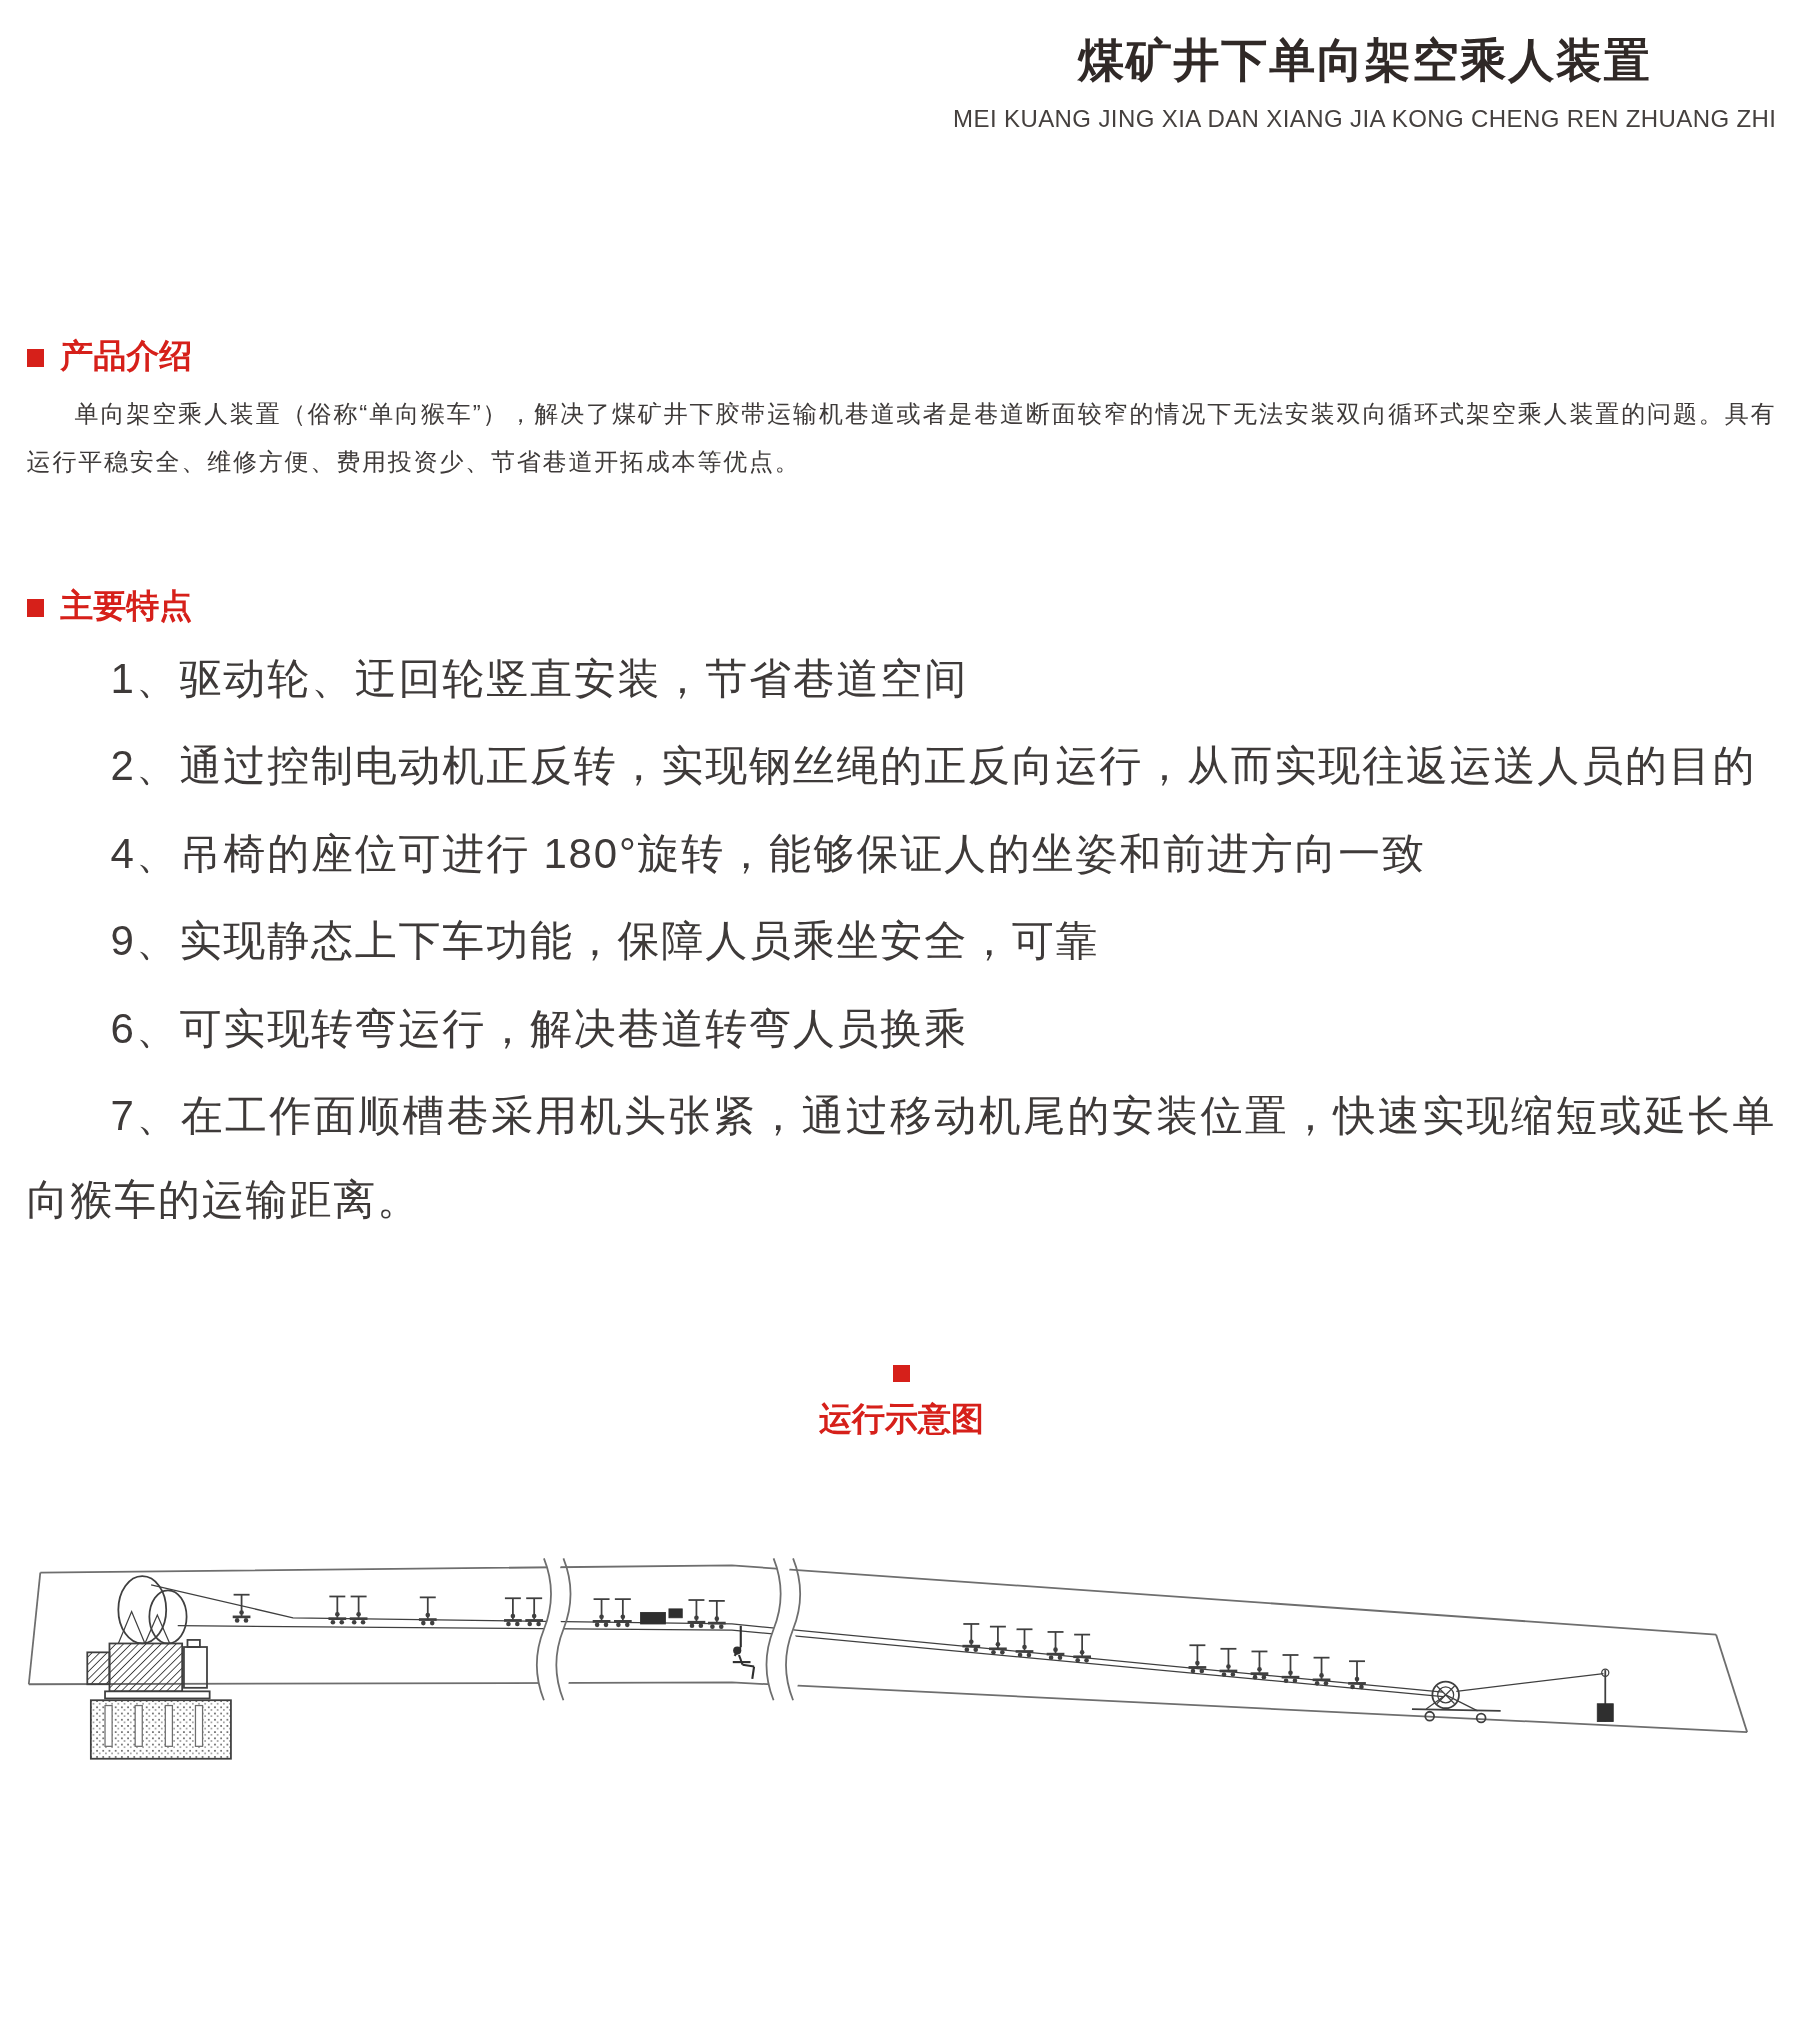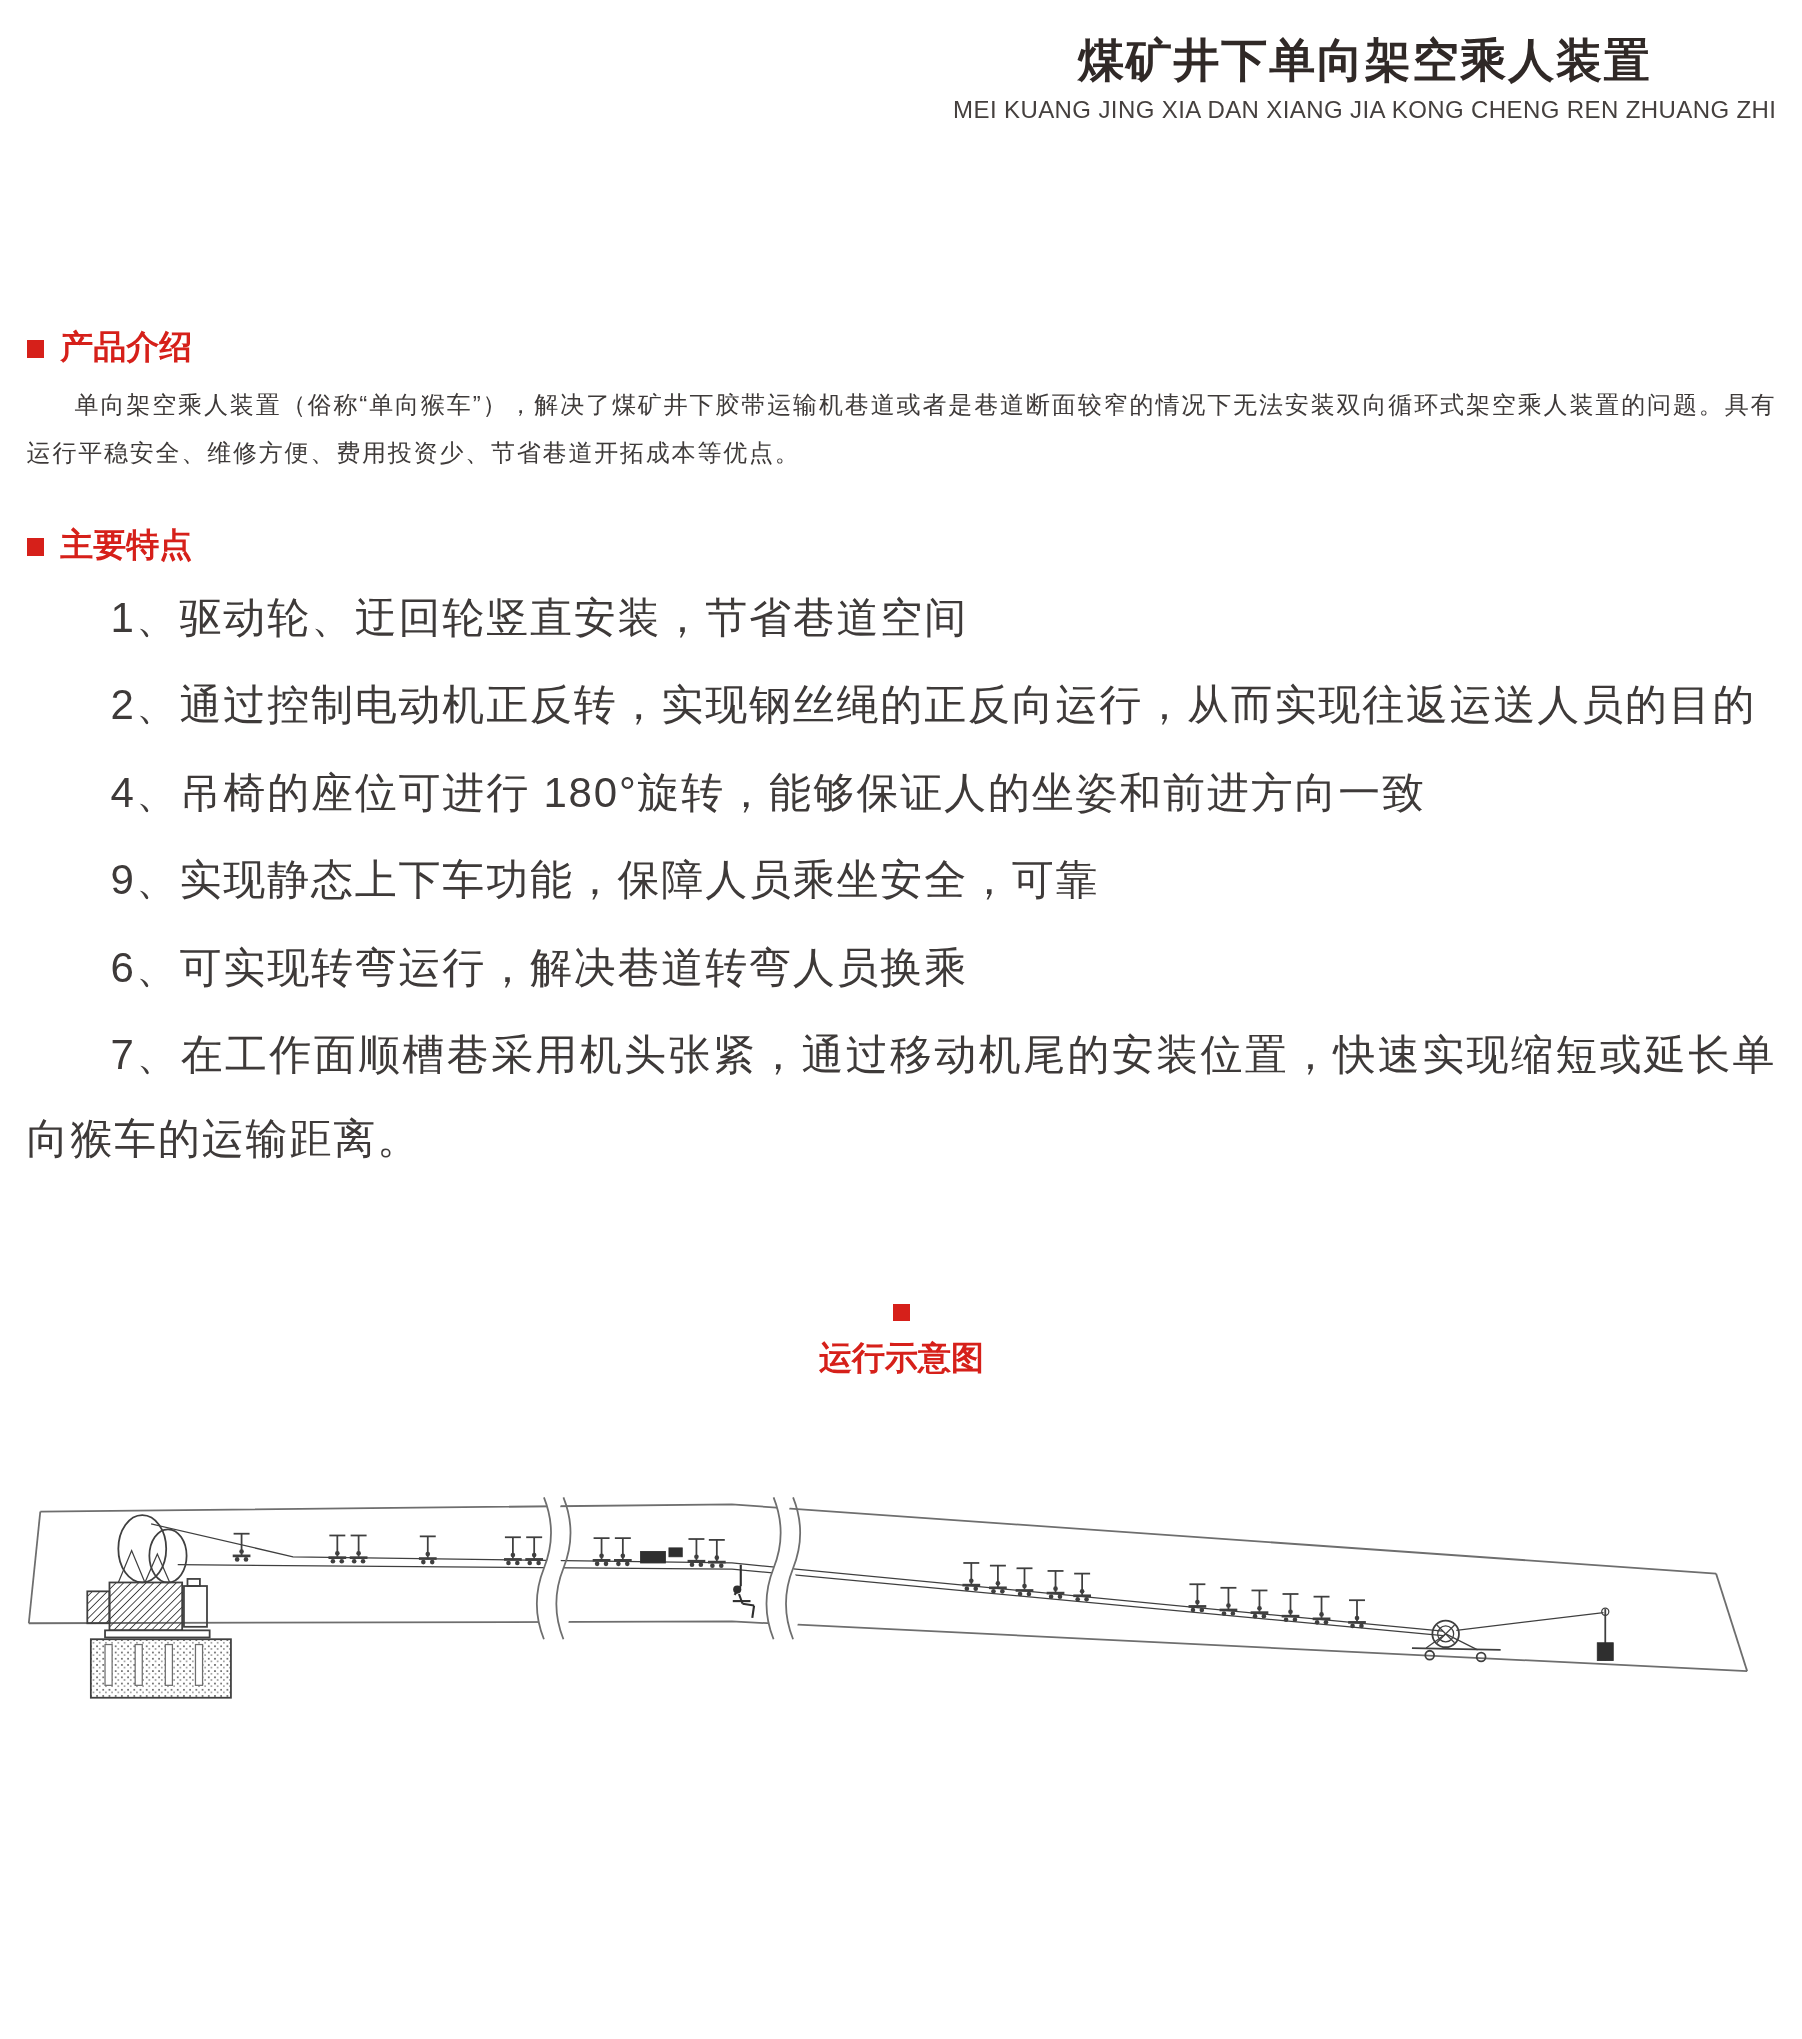--- a/index.html
+++ b/index.html
@@ -11,39 +11,39 @@
   .page{padding:0 26.6px;box-sizing:border-box;}
 
   
   .header{padding-top:32px;text-align:right;}
   .header-inner{display:inline-block;text-align:center;}
   .title{
     font-size:46px;font-weight:700;color:var(--title-ink);
     letter-spacing:1.8px;line-height:1.25;white-space:nowrap;
   }
   .subtitle{
-    font-size:24px;color:#45403e;letter-spacing:0.4px;margin-top:6px;
+    font-size:24px;color:#45403e;letter-spacing:0.4px;margin-top:15px;
     white-space:nowrap;
   }
 
   
   .section-heading{
     display:flex;align-items:center;gap:16px;
     font-size:33px;font-weight:700;color:var(--accent);
     line-height:1.3;
   }
   .bullet{width:17.7px;height:17.7px;background:var(--accent);flex:0 0 auto;margin-top:3.5px;}
 
   .intro-heading{margin-top:202px;}
   .intro-body{
     margin:12.4px 0 0 0;font-size:24px;line-height:2.0;letter-spacing:1.8px;
     text-align:justify;text-indent:2em;color:var(--ink);
   }
 
-  .features-heading{margin-top:47px;}
+  .features-heading{margin-top:99px;}
   .features-list{margin-top:8.9px;}
   .feature-item{
     margin:0 0 3.5px 0;font-size:42px;line-height:2.0;letter-spacing:1.8px;
     text-indent:2em;text-align:justify;color:var(--ink);
   }
 
   .diagram-heading{margin-top:119px;flex-direction:column;}
   .diagram-wrap{margin-top:103px;}
   svg{display:block;}
   .tunnel{stroke:#6e6e6e;stroke-width:2;fill:none;}

